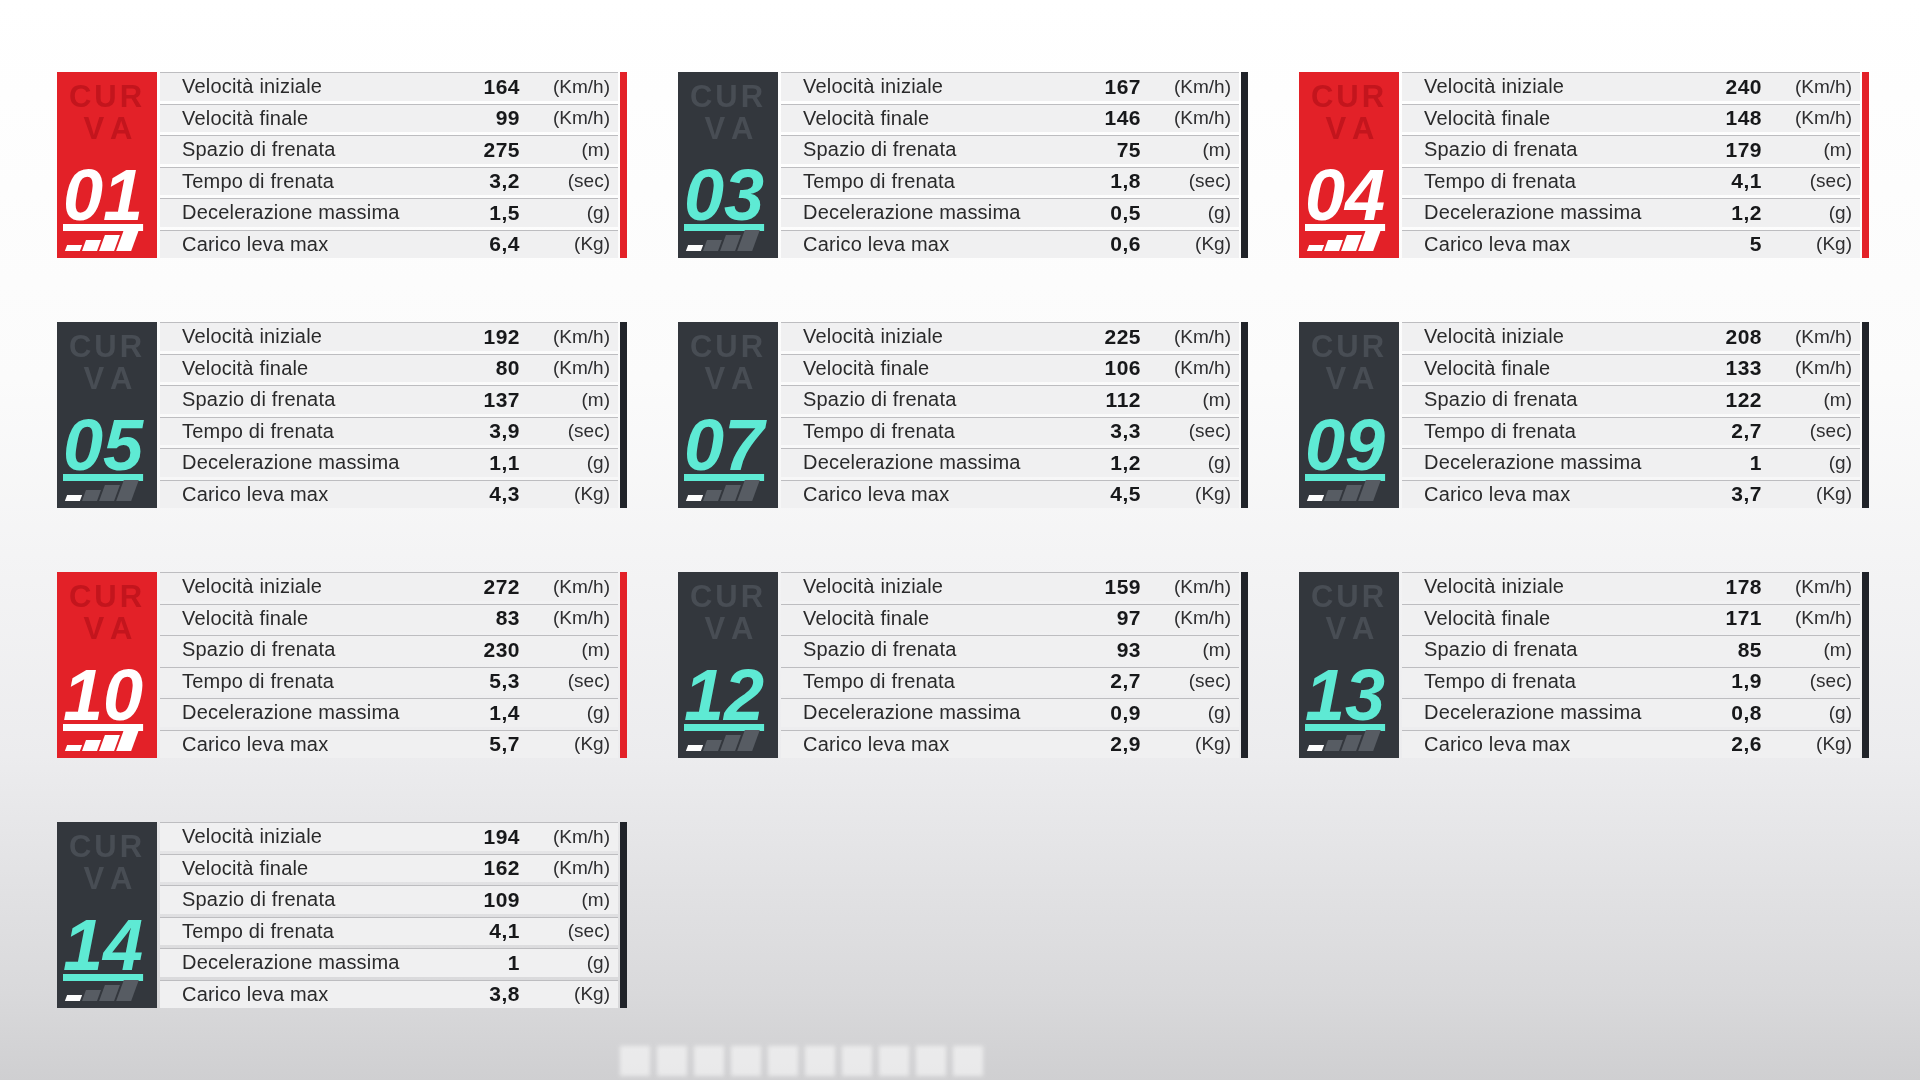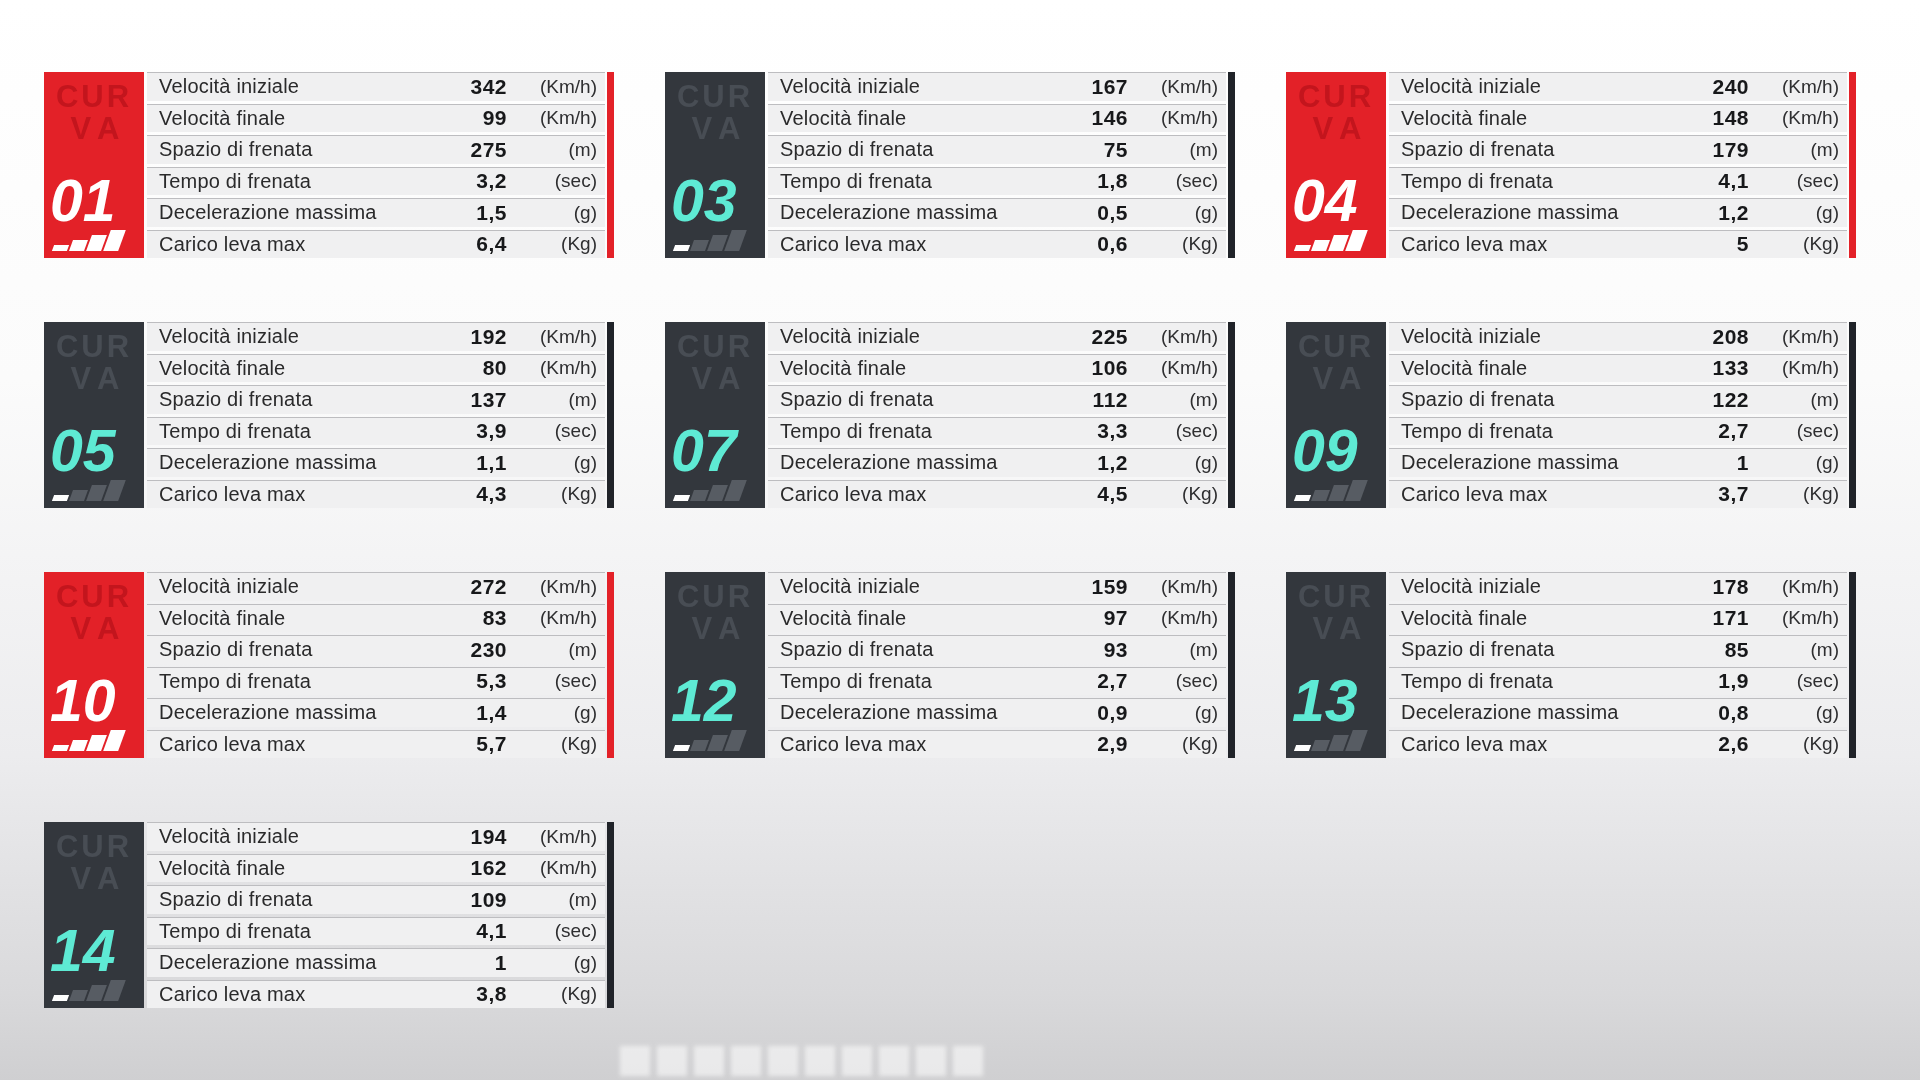--- a/index.html
+++ b/index.html
@@ -3,52 +3,52 @@
 <meta charset="utf-8">
 <style>
   * { margin:0; padding:0; box-sizing:border-box; }
   html,body { background:#ffffff; }
   .stage {
     position:relative; width:1920px; height:1080px; overflow:hidden;
     font-family:"Liberation Sans", sans-serif;
     background:linear-gradient(180deg,#ffffff 0%,#fbfbfb 35%,#ececee 70%,#d9d9db 92%,#cfcfd1 100%);
   }
   .grid {
-    position:absolute; left:44px; top:72px;
+    position:absolute; left:57px; top:72px;
     display:grid; grid-template-columns:repeat(3,570px);
     column-gap:51px; row-gap:64px;
   }
   .card { width:570px; height:186px; display:flex; }
 
   
   .badge { flex:0 0 100px; position:relative; overflow:hidden; }
   .card.red  .badge { background:#e32128; }
   .card.dark .badge { background:#33373d; }
   .word { position:absolute; top:9px; left:0; right:0; text-align:center;
           font-weight:bold; font-size:31px; line-height:32px; letter-spacing:3px; }
   .card.red  .word { color:#c3151d; }
   .card.dark .word { color:#484d54; }
   .word .l2 { display:block; letter-spacing:8px; transform:translateX(5px); }
-  .num { position:absolute; left:6px; bottom:27px; font-size:59px; line-height:1;
-         font-weight:bold; font-style:italic; color:#ffffff; }
+  .num { position:absolute; left:6px; bottom:27px; font-size:72px; line-height:1;
+         font-weight:bold; font-style:italic; color:#ffffff;text-decoration:underline; }
   .card.dark .num { color:#5eead4; }
   .stairs { position:absolute; left:9px; bottom:7px; display:flex; align-items:flex-end; gap:3px; }
   .stairs span { width:15px; transform:skewX(-20deg); display:block; }
   .stairs span:nth-child(1){ height:6px; }
   .stairs span:nth-child(2){ height:11px; }
   .stairs span:nth-child(3){ height:16px; }
   .stairs span:nth-child(4){ height:21px; }
   .card.red  .stairs span { background:#ffffff; }
   .card.dark .stairs span { background:#575c63; }
   .card.dark .stairs span:nth-child(1) { background:#fdfdfd; }
 
   
   .table { flex:1 1 auto; display:flex; flex-direction:column; gap:3px; margin-left:3px; }
   .row { flex:1 1 auto; background:#f0f0f1; border-top:1px solid #bdbdc0;
-         display:flex; align-items:center; padding:0 8px 0 12px; }
+         display:flex; align-items:center; padding:0 8px 0 22px; }
   .label { flex:1; font-size:20px; color:#2a2a2b; letter-spacing:0.2px; }
   .value { width:88px; text-align:right; font-size:21px; font-weight:bold;
            color:#17181a; letter-spacing:0.5px; }
   .unit  { width:90px; text-align:right; font-size:19px; color:#2e2e30; }
   .edgebar { flex:0 0 7px; margin-left:2px; }
   .card.red  .edgebar { background:#e32128; }
   .card.dark .edgebar { background:#202329; }
 
   
   .watermark { position:absolute; left:620px; top:1046px; display:flex; gap:7px;
@@ -70,21 +70,21 @@
       <div class="stairs">
         <span></span>
         <span></span>
         <span></span>
         <span></span>
       </div>
     </div>
     <div class="table">
           <div class="row">
     <span class="label">Velocità iniziale</span>
-    <span class="value">342</span>
+    <span class="value">164</span>
     <span class="unit">(Km/h)</span>
   </div>
           <div class="row">
     <span class="label">Velocità finale</span>
     <span class="value">99</span>
     <span class="unit">(Km/h)</span>
   </div>
           <div class="row">
     <span class="label">Spazio di frenata</span>
     <span class="value">275</span>

